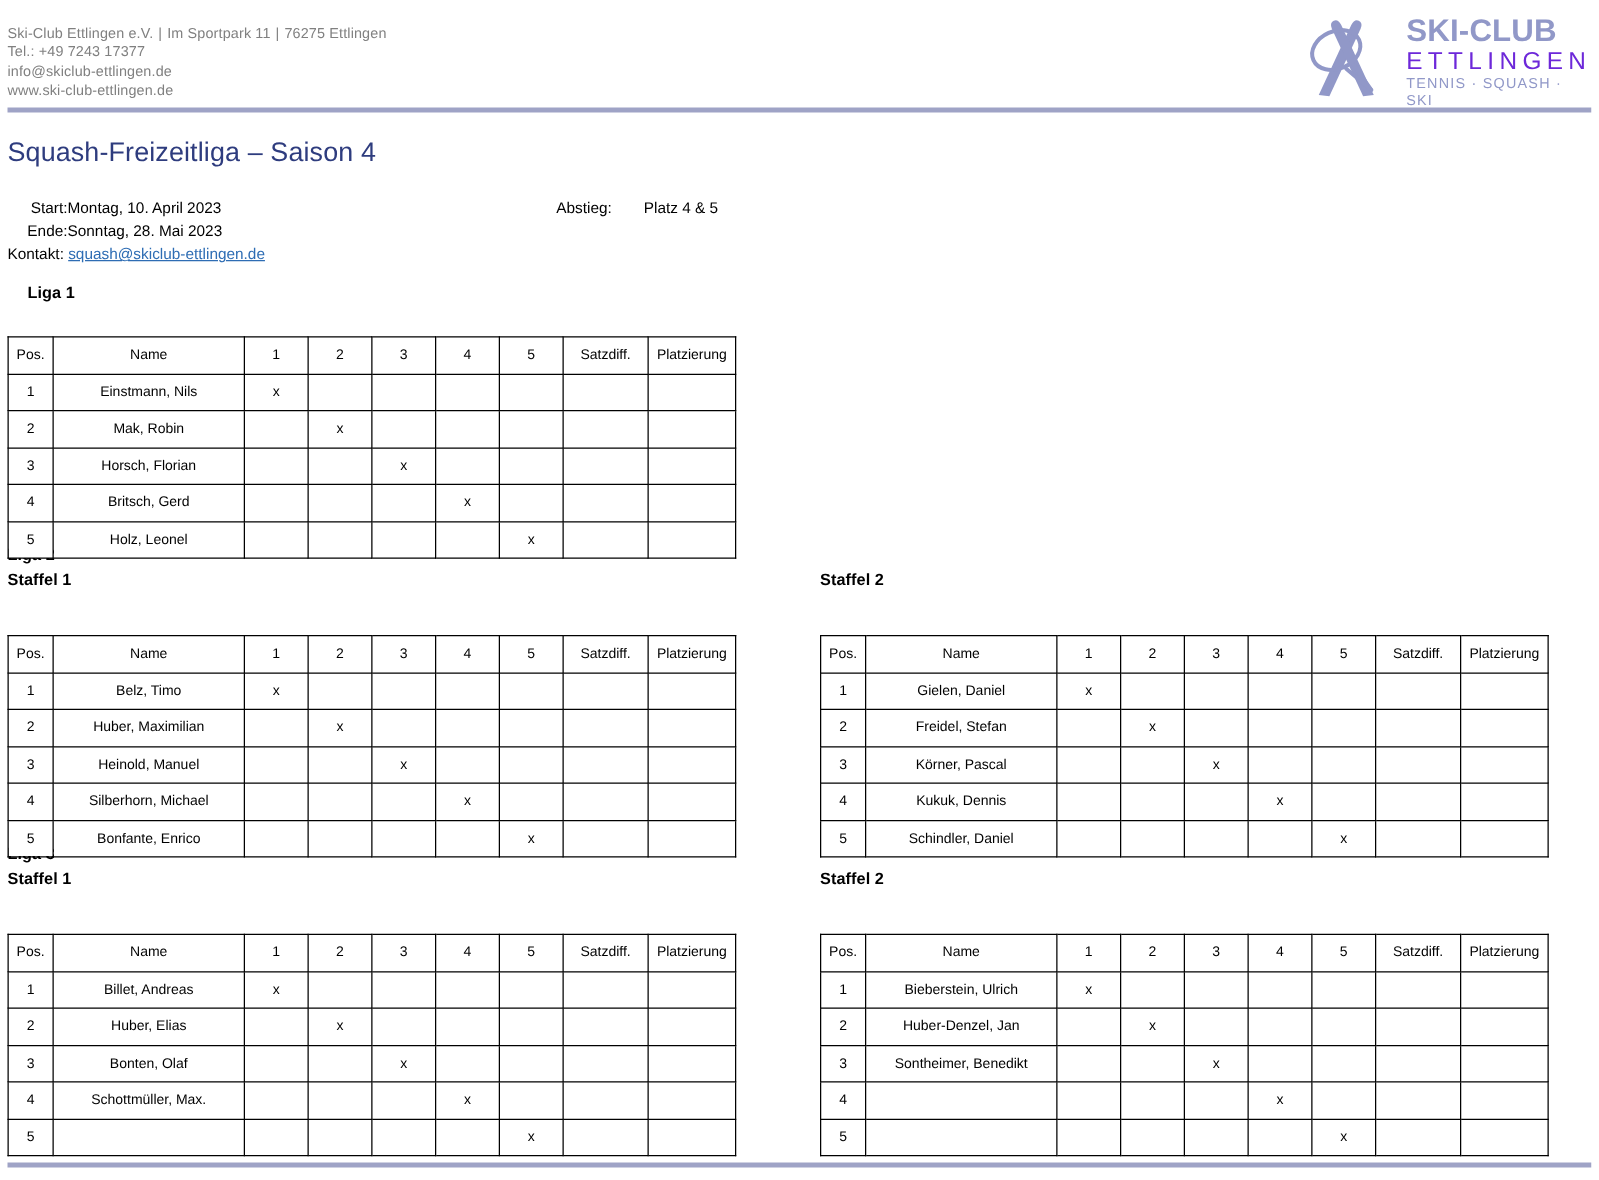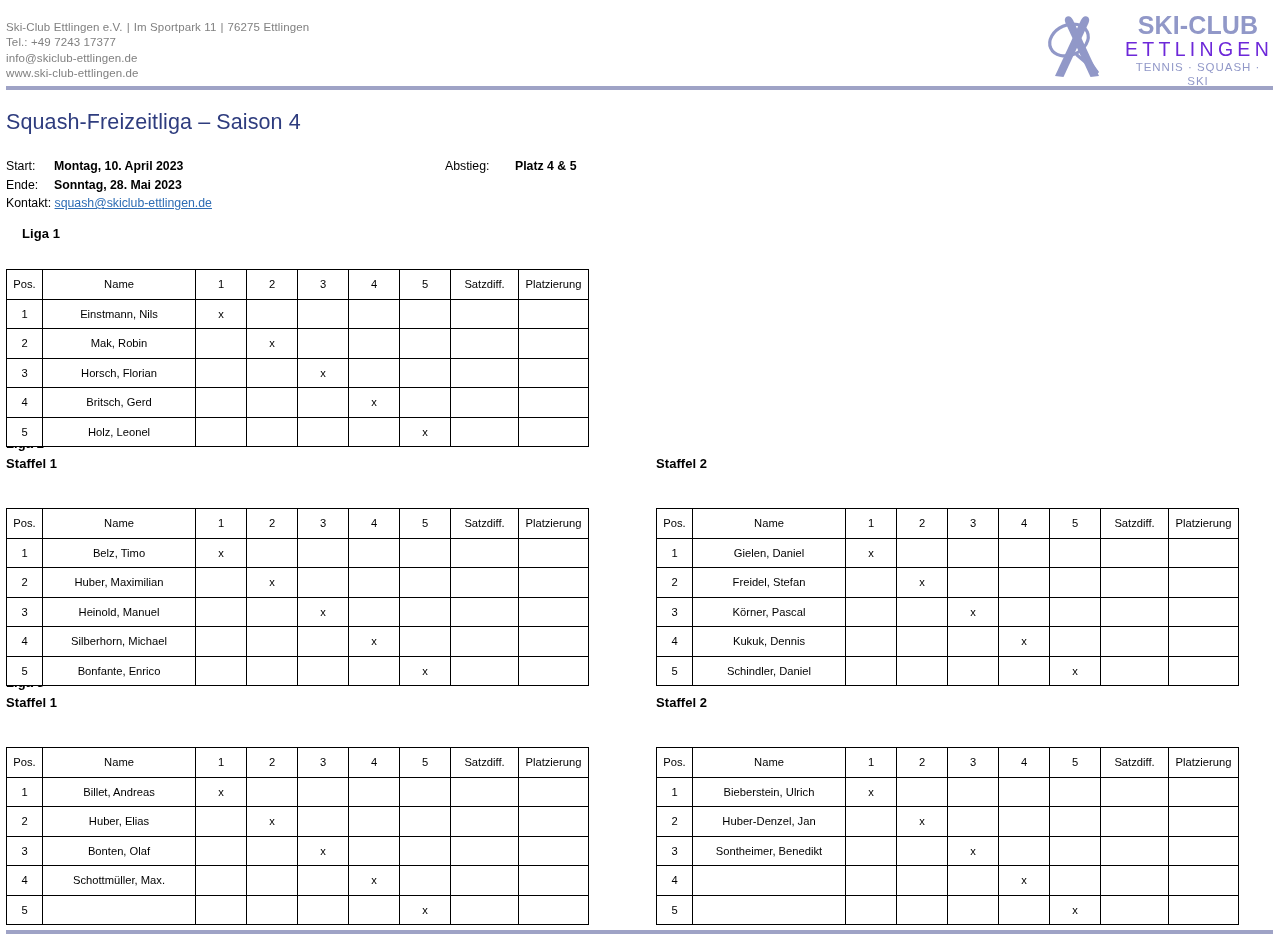--- a/index.html
+++ b/index.html
@@ -35,21 +35,20 @@
   }
   #contact-block .line { display: block; }
   #contact-block .sep { padding: 0 4px; }
 
   #logo {
     position: absolute;
     right: 8px;
     top: 12px;
     width: 238px;
     height: 68px;
-    text-align: center;
   }
   #logo-mark {
     position: absolute;
     left: 0; top: 2px;
     width: 88px; height: 64px;
   }
   #logo-text {
     position: absolute;
     left: 92px; top: 0;
     width: 146px;
@@ -111,23 +110,23 @@
     top: 157px;
     font-size: 12.3px;
     line-height: 18.6px;
     white-space: nowrap;
   }
   .meta-row { display: block; white-space: nowrap; }
   .meta-lab {
     display: inline-block;
     vertical-align: top;
   }
-  #meta-left .meta-lab { width: 48px; }
+  #meta-left .meta-lab { width: 48px; text-align: right; }
   #meta-right .meta-lab { width: 70px; }
-  .meta-val { display: inline-block; vertical-align: top; font-weight: bold; }
+  .meta-val { display: inline-block; vertical-align: top; }
   #contact-link {
     color: #2E6DB4;
     text-decoration: underline;
   }
 
   
   .liga-label, .staffel-label {
     position: absolute;
     font-size: 13px;
     font-weight: bold;

